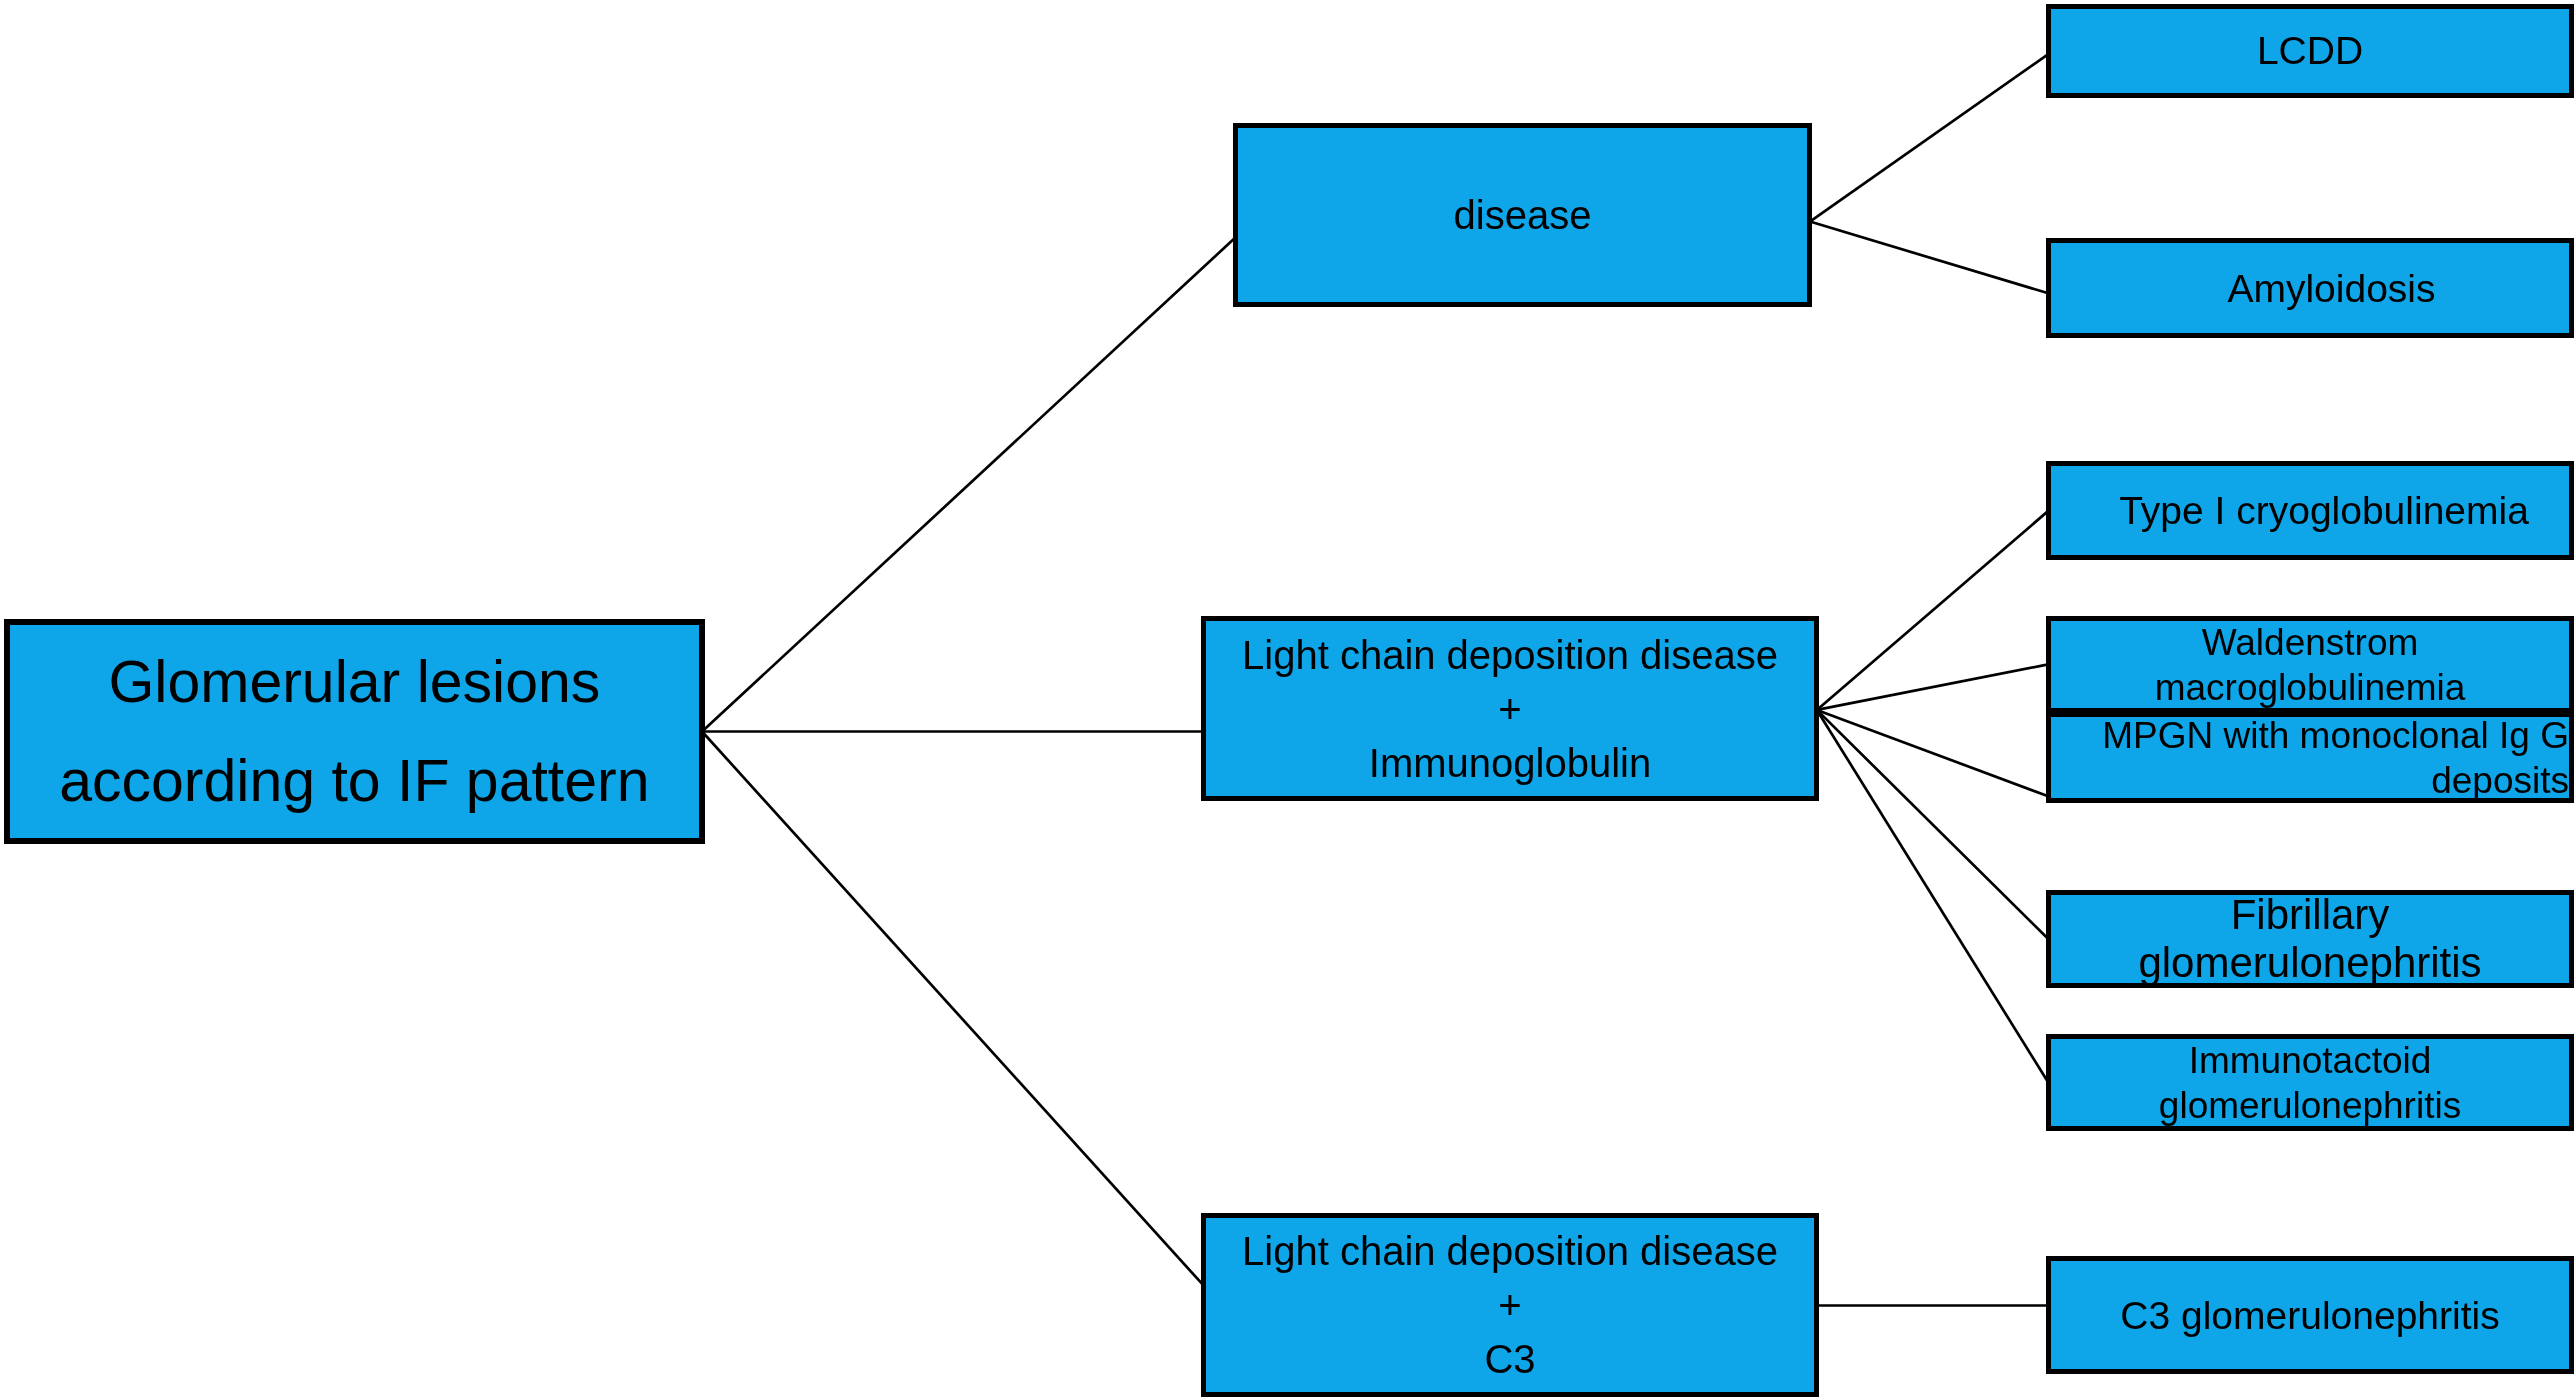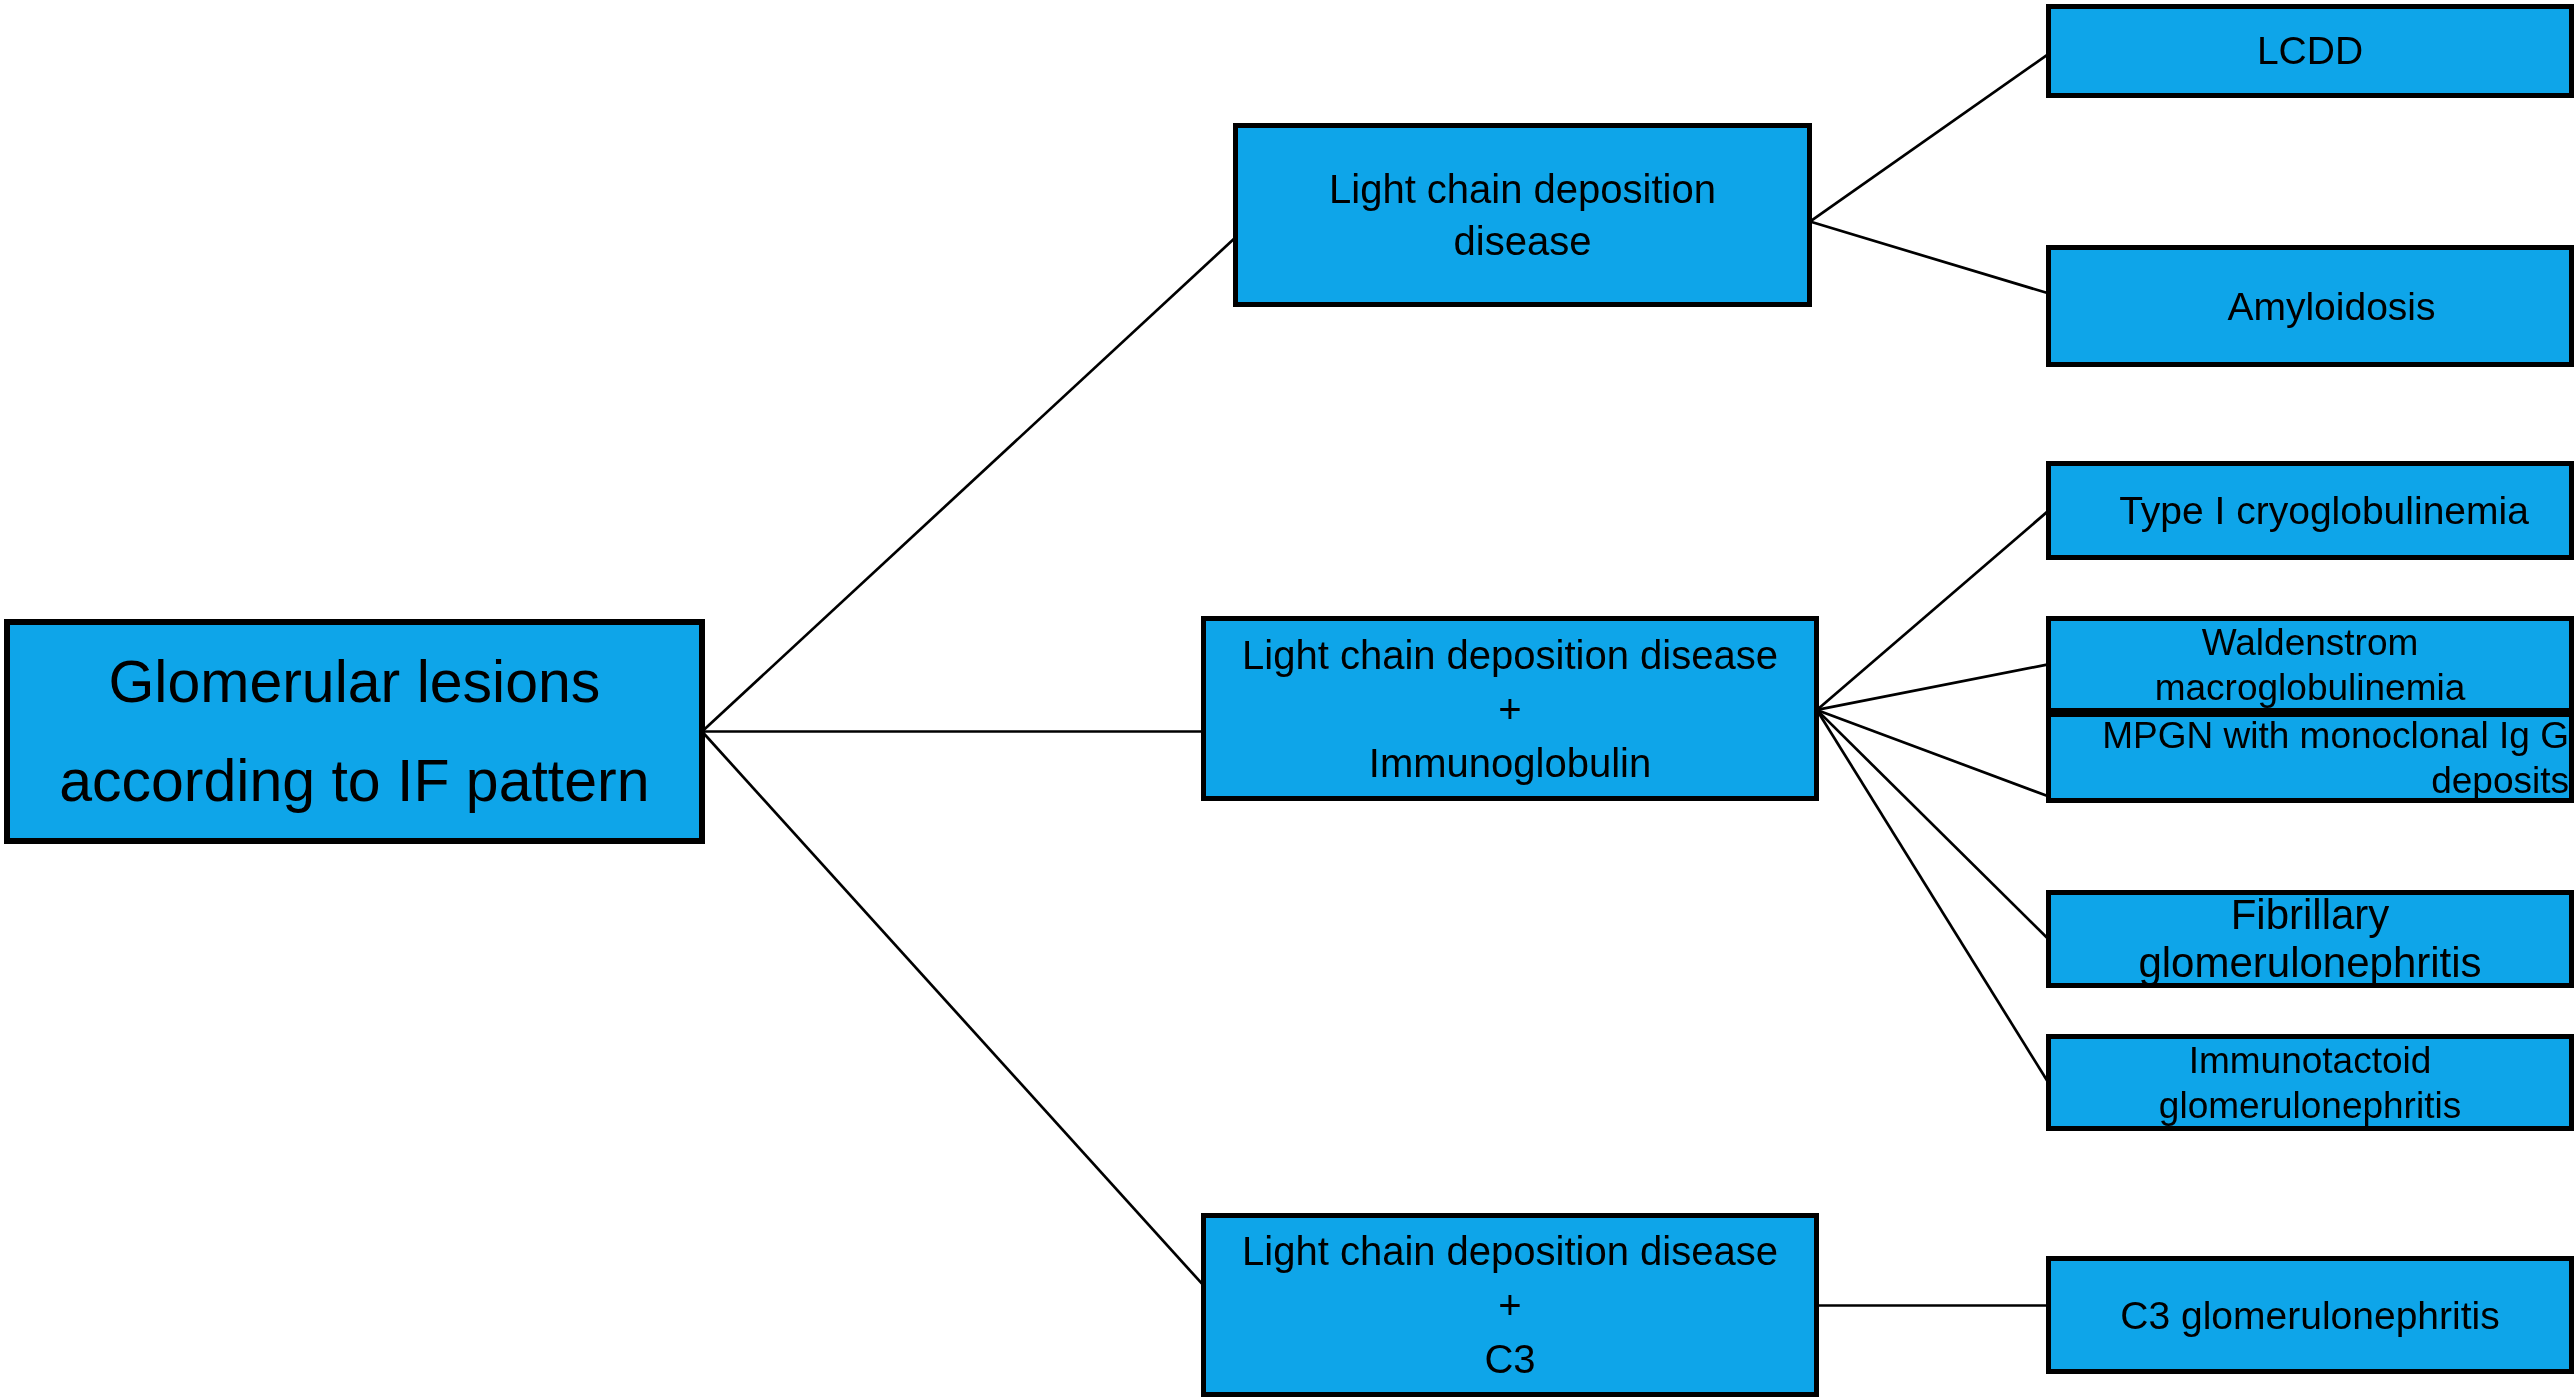--- a/index.html
+++ b/index.html
@@ -68,21 +68,21 @@
     line-height: 54px;
   }
   
   .leaf {
     left: 2046px;
     width: 528px;
     font-size: 37px;
     line-height: 45px;
   }
   #node-lcdd          { top: 3.9px;    height: 94px; font-size: 39px; }
-  #node-amyloidosis   { top: 245px;  height: 122px; font-size: 39px; padding-left: 43px; }
+  #node-amyloidosis   { top: 238px;  height: 100px; font-size: 39px; padding-left: 43px; }
   #node-type1-cryo    { top: 461px;  height: 99px; font-size: 39px; padding-left: 28px; }
   #node-waldenstrom   { top: 616px;  height: 97px; }
   #node-mpgn          { top: 712px;  height: 91px; align-items: flex-end; }
   #node-fibrillary    { top: 890px; height: 98px; font-size: 42px; line-height: 48px; align-items: center; }
   #node-immunotactoid { top: 1034px; height: 97px; }
   #node-c3            { top: 1256px; height: 118px; font-size: 39px; }
 </style>
 </head>
 <body>
 
@@ -101,21 +101,20 @@
     <line x1="2355" y1="920" x2="2655" y2="1403"></line>
     <line x1="2356" y1="1692" x2="2655" y2="1692"></line>
   </svg>
 
   <div class="node" id="node-root">
     <div class="tline">Glomerular lesions</div>
     <div class="tline">according to IF pattern</div>
   </div>
 
   <div class="node" id="node-mid-top">
-    <div class="tline">Light chain deposition</div>
     <div class="tline">disease</div>
   </div>
 
   <div class="node" id="node-mid-center">
     <div class="tline">Light chain deposition disease</div>
     <div class="tline">+</div>
     <div class="tline">Immunoglobulin</div>
   </div>
 
   <div class="node" id="node-mid-bottom">

